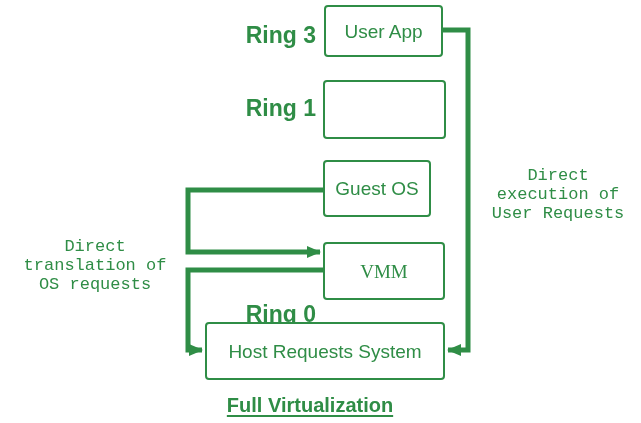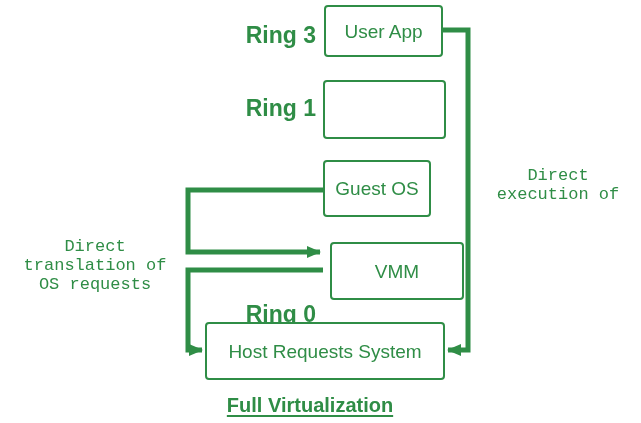--- a/index.html
+++ b/index.html
@@ -41,21 +41,21 @@
     display: flex;
     align-items: center;
     justify-content: center;
     color: var(--green);
     font-size: 19px;
     line-height: 1;
   }
   .box-user-app { left: 324px; top: 5px;   width: 119px; height: 52px; }
   .box-ring2    { left: 323px; top: 80px;  width: 123px; height: 59px; }
   .box-guest-os { left: 323px; top: 160px; width: 108px; height: 57px; }
-  .box-vmm      { left: 330px; top: 242px; width: 134px; height: 58px; }
+  .box-vmm      { left: 323px; top: 242px; width: 122px; height: 58px; font-family: Liberation Serif, serif; }
   .box-host     { left: 205px; top: 322px; width: 240px; height: 58px; }
 
   .ring-label {
     position: absolute;
     left: 236px;
     width: 80px;
     text-align: right;
     color: var(--green);
     font-size: 23px;
     font-weight: bold;
@@ -127,17 +127,18 @@
   <div class="box box-host">
     <span>Host Requests System</span>
   </div>
 
   <div class="annotation annotation-left">
     <div>Direct translation of</div>
     <div>OS requests</div>
   </div>
   <div class="annotation annotation-right">
     <div>Direct execution of</div>
+    <div>User Requests</div>
   </div>
 
   <div class="diagram-title">Full Virtualization</div>
 
 </div>
 
 </body></html>

